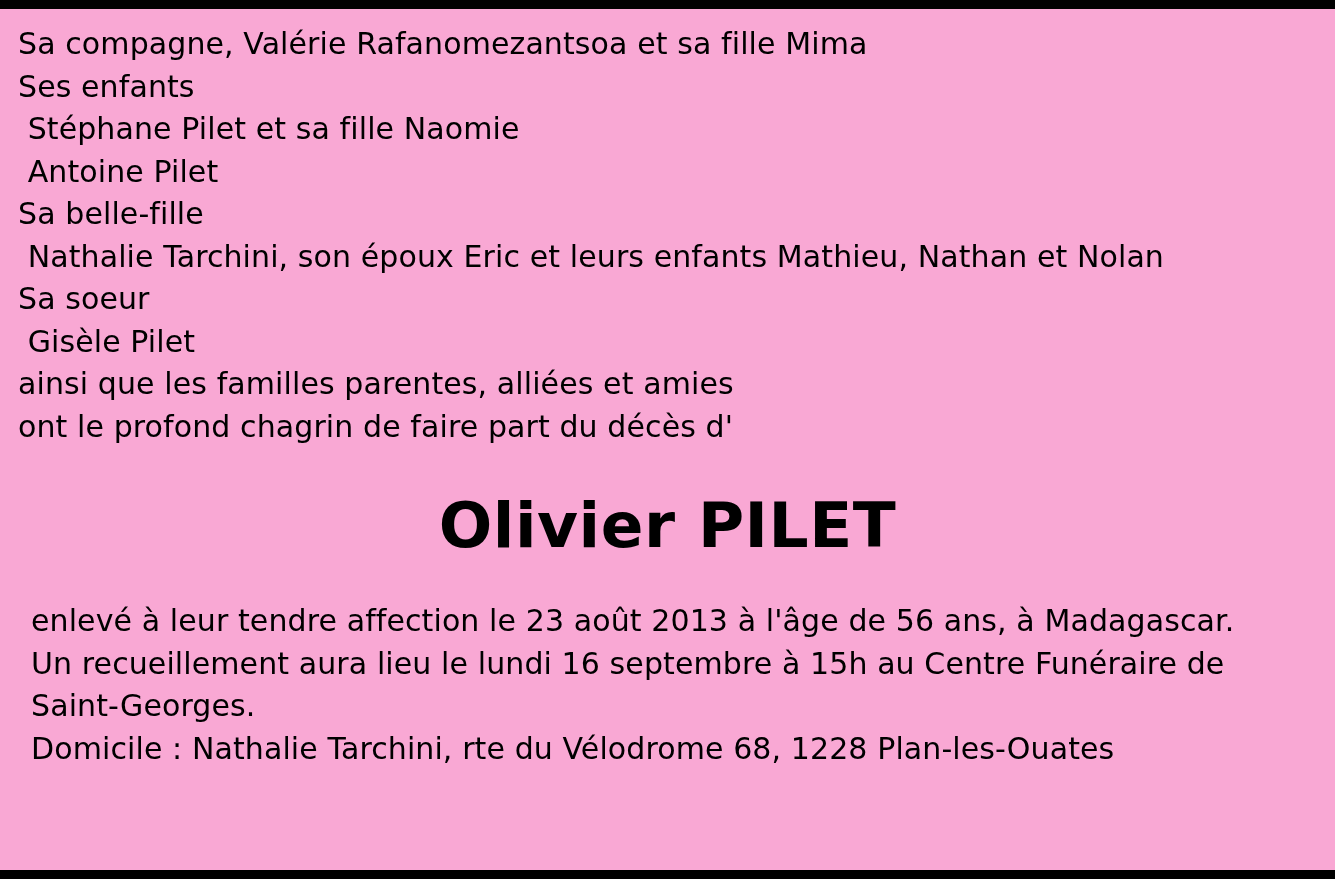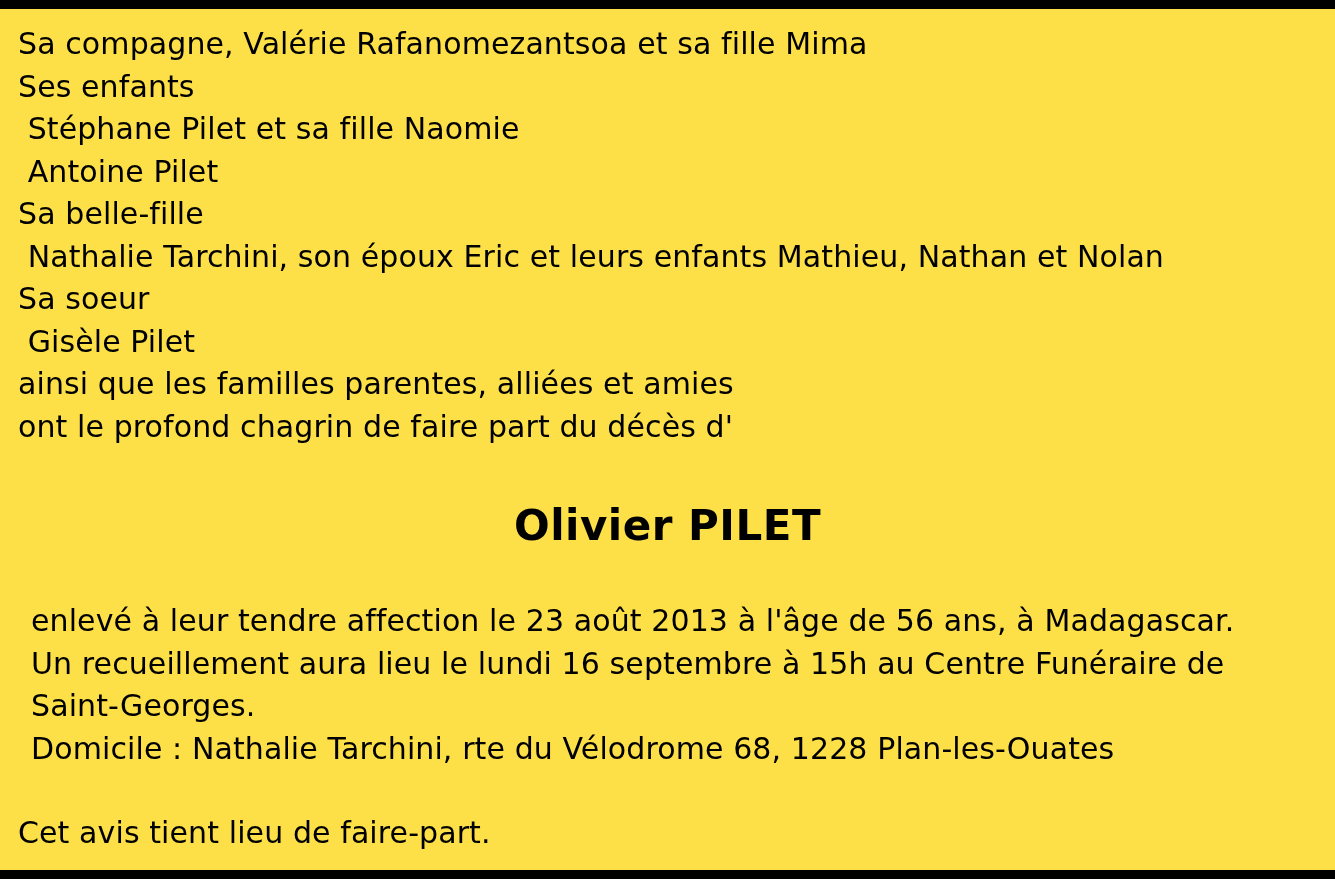--- a/index.html
+++ b/index.html
@@ -7,21 +7,21 @@
     padding: 0;
     background: #ffffff;
   }
   body {
     font-family: "DejaVu Sans", sans-serif;
   }
   .page {
     position: relative;
     width: 1335px;
     height: 879px;
-    background: #fde047;
+    background: #f9a8d4;
     overflow: hidden;
     box-sizing: border-box;
   }
   .rule-top {
     position: absolute;
     left: 0;
     top: 0;
     width: 1335px;
     height: 9px;
     background: #000000;
@@ -48,21 +48,21 @@
     line-height: 42.5px;
     letter-spacing: 0.1px;
     white-space: pre-wrap;
   }
   .family-block {
     margin: 0;
   }
   .deceased-name {
     text-align: center;
     font-weight: bold;
-    font-size: 42px;
+    font-size: 63px;
     line-height: 60px;
     letter-spacing: 0.5px;
     margin: 48px 0 44px 0;
     color: #000000;
   }
   .details-block {
     margin: 13px;
   }
   .closing-block {
     margin-top: 42px;
@@ -87,19 +87,18 @@
  Gisèle Pilet
 ainsi que les familles parentes, alliées et amies
 ont le profond chagrin de faire part du décès d'</div>
 
     <div class="deceased-name">Olivier PILET</div>
 
     <div class="block details-block">enlevé à leur tendre affection le 23 août 2013 à l'âge de 56 ans, à Madagascar.
 Un recueillement aura lieu le lundi 16 septembre à 15h au Centre Funéraire de Saint-Georges.
 Domicile : Nathalie Tarchini, rte du Vélodrome 68, 1228 Plan-les-Ouates</div>
 
-    <div class="block closing-block">Cet avis tient lieu de faire-part.</div>
 
   </div>
 
   <div class="rule-bottom"></div>
 
 </div>
 
 </body></html>

